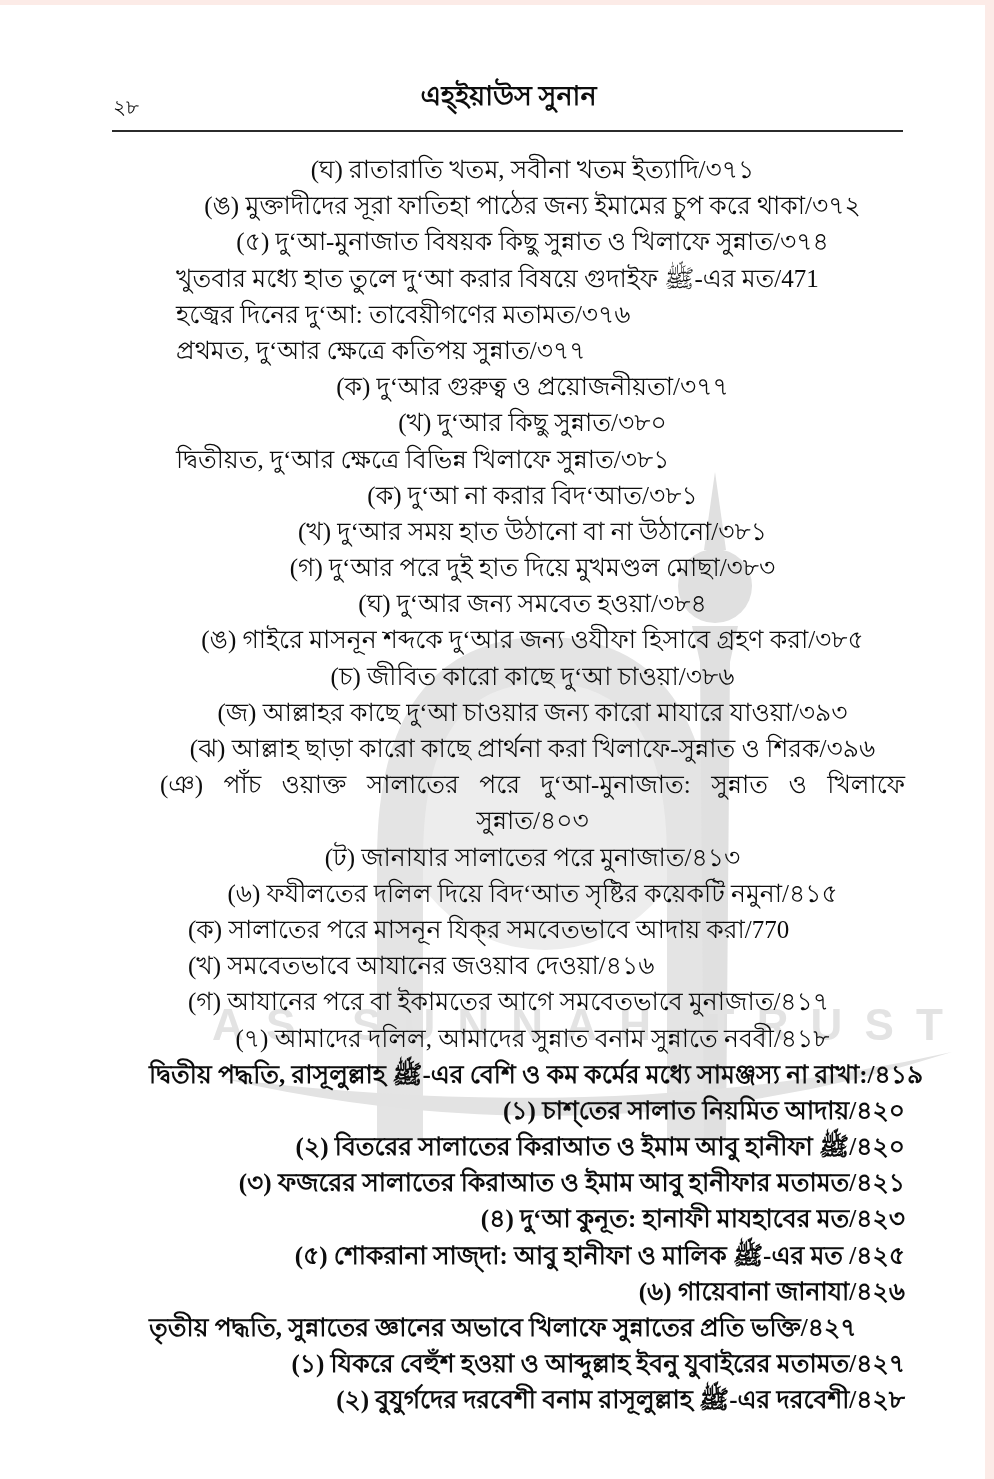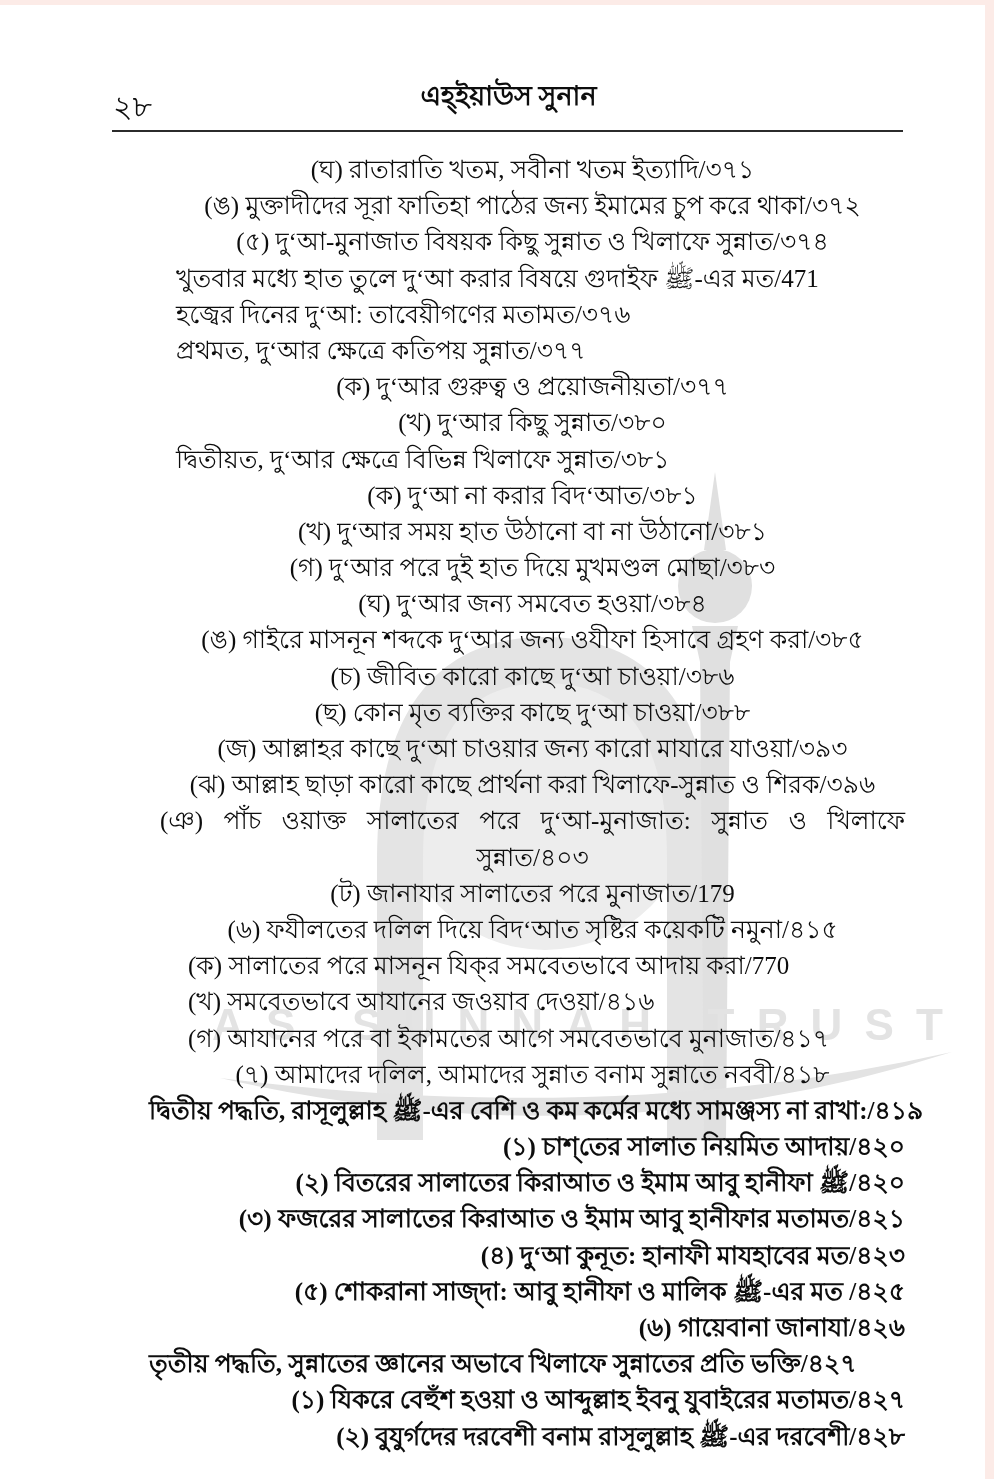--- a/index.html
+++ b/index.html
@@ -9,21 +9,21 @@
     background:#ffffff;
     overflow:hidden;
     font-family:"Liberation Serif", serif;
     color:#0d0d0d;
   }
   .edge-top{position:absolute;top:0;left:0;width:994px;height:5px;background:#fcebe7;}
   .edge-right{position:absolute;top:0;right:0;width:9px;height:1479px;background:#fcebe7;}
   .watermark{position:absolute;left:0;top:0;width:994px;height:1479px;pointer-events:none;}
   .pagenum{
     position:absolute;left:113px;top:92px;
-    font-size:30px;line-height:30px;
+    font-size:20px;line-height:30px;
   }
   .title{
     position:absolute;left:112px;top:80px;width:793px;
     margin:0;text-align:center;
     font-size:27px;font-weight:bold;line-height:32px;
   }
   .rule{position:absolute;left:112px;top:130px;width:791px;height:2px;background:#2b2b2b;}
   .toc{
     position:absolute;left:112px;top:152px;width:793px;
   }
@@ -72,26 +72,25 @@
       <div class="line i3">প্রথমত, দু‘আর ক্ষেত্রে কতিপয় সুন্নাত/৩৭৭</div>
       <div class="line i2">(ক) দু‘আর গুরুত্ব ও প্রয়োজনীয়তা/৩৭৭</div>
       <div class="line i2">(খ) দু‘আর কিছু সুন্নাত/৩৮০</div>
       <div class="line i3">দ্বিতীয়ত, দু‘আর ক্ষেত্রে বিভিন্ন খিলাফে সুন্নাত/৩৮১</div>
       <div class="line i2">(ক) দু‘আ না করার বিদ‘আত/৩৮১</div>
       <div class="line i2">(খ) দু‘আর সময় হাত উঠানো বা না উঠানো/৩৮১</div>
       <div class="line i2">(গ) দু‘আর পরে দুই হাত দিয়ে মুখমণ্ডল মোছা/৩৮৩</div>
       <div class="line i2">(ঘ) দু‘আর জন্য সমবেত হওয়া/৩৮৪</div>
       <div class="line i2">(ঙ) গাইরে মাসনূন শব্দকে দু‘আর জন্য ওযীফা হিসাবে গ্রহণ করা/৩৮৫</div>
       <div class="line i2">(চ) জীবিত কারো কাছে দু‘আ চাওয়া/৩৮৬</div>
-      <div class="line i2">(ছ) কোন মৃত ব্যক্তির কাছে দু‘আ চাওয়া/৩৮৮</div>
       <div class="line i2">(জ) আল্লাহর কাছে দু‘আ চাওয়ার জন্য কারো মাযারে যাওয়া/৩৯৩</div>
       <div class="line i2">(ঝ) আল্লাহ ছাড়া কারো কাছে প্রার্থনা করা খিলাফে-সুন্নাত ও শিরক/৩৯৬</div>
       <div class="line i2 justify">(ঞ) পাঁচ ওয়াক্ত সালাতের পরে দু‘আ-মুনাজাত: সুন্নাত ও খিলাফে</div>
       <div class="line i2">সুন্নাত/৪০৩</div>
-      <div class="line i2">(ট) জানাযার সালাতের পরে মুনাজাত/179</div>
+      <div class="line i2">(ট) জানাযার সালাতের পরে মুনাজাত/৪১৩</div>
       <div class="line i2">(৬) ফযীলতের দলিল দিয়ে বিদ‘আত সৃষ্টির কয়েকটি নমুনা/৪১৫</div>
       <div class="line i4">(ক) সালাতের পরে মাসনূন যিক্‌র সমবেতভাবে আদায় করা/770</div>
       <div class="line i4">(খ) সমবেতভাবে আযানের জওয়াব দেওয়া/৪১৬</div>
       <div class="line i4">(গ) আযানের পরে বা ইকামতের আগে সমবেতভাবে মুনাজাত/৪১৭</div>
       <div class="line i2">(৭) আমাদের দলিল, আমাদের সুন্নাত বনাম সুন্নাতে নববী/৪১৮</div>
       <div class="line i0 bold">দ্বিতীয় পদ্ধতি, রাসূলুল্লাহ ﷺ-এর বেশি ও কম কর্মের মধ্যে সামঞ্জস্য না রাখা:/৪১৯</div>
       <div class="line i1 bold">(১) চাশ্‌তের সালাত নিয়মিত আদায়/৪২০</div>
       <div class="line i1 bold">(২) বিতরের সালাতের কিরাআত ও ইমাম আবু হানীফা ﷺ/৪২০</div>
       <div class="line i1 bold">(৩) ফজরের সালাতের কিরাআত ও ইমাম আবু হানীফার মতামত/৪২১</div>
       <div class="line i1 bold">(৪) দু‘আ কুনূত: হানাফী মাযহাবের মত/৪২৩</div>

